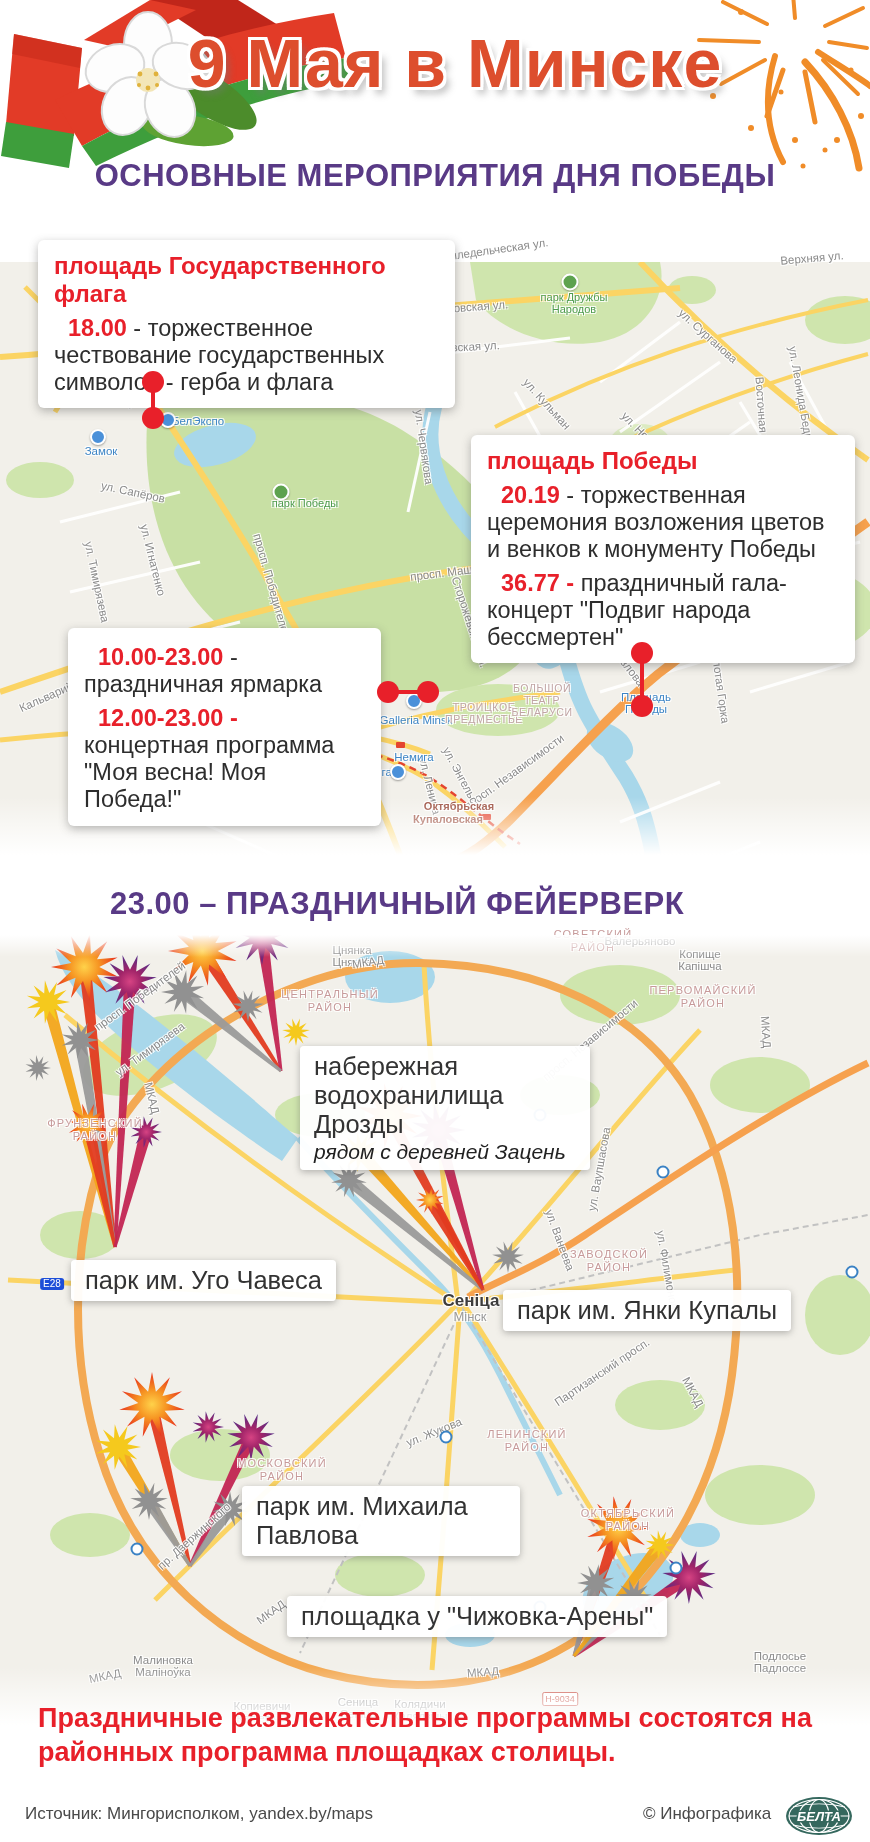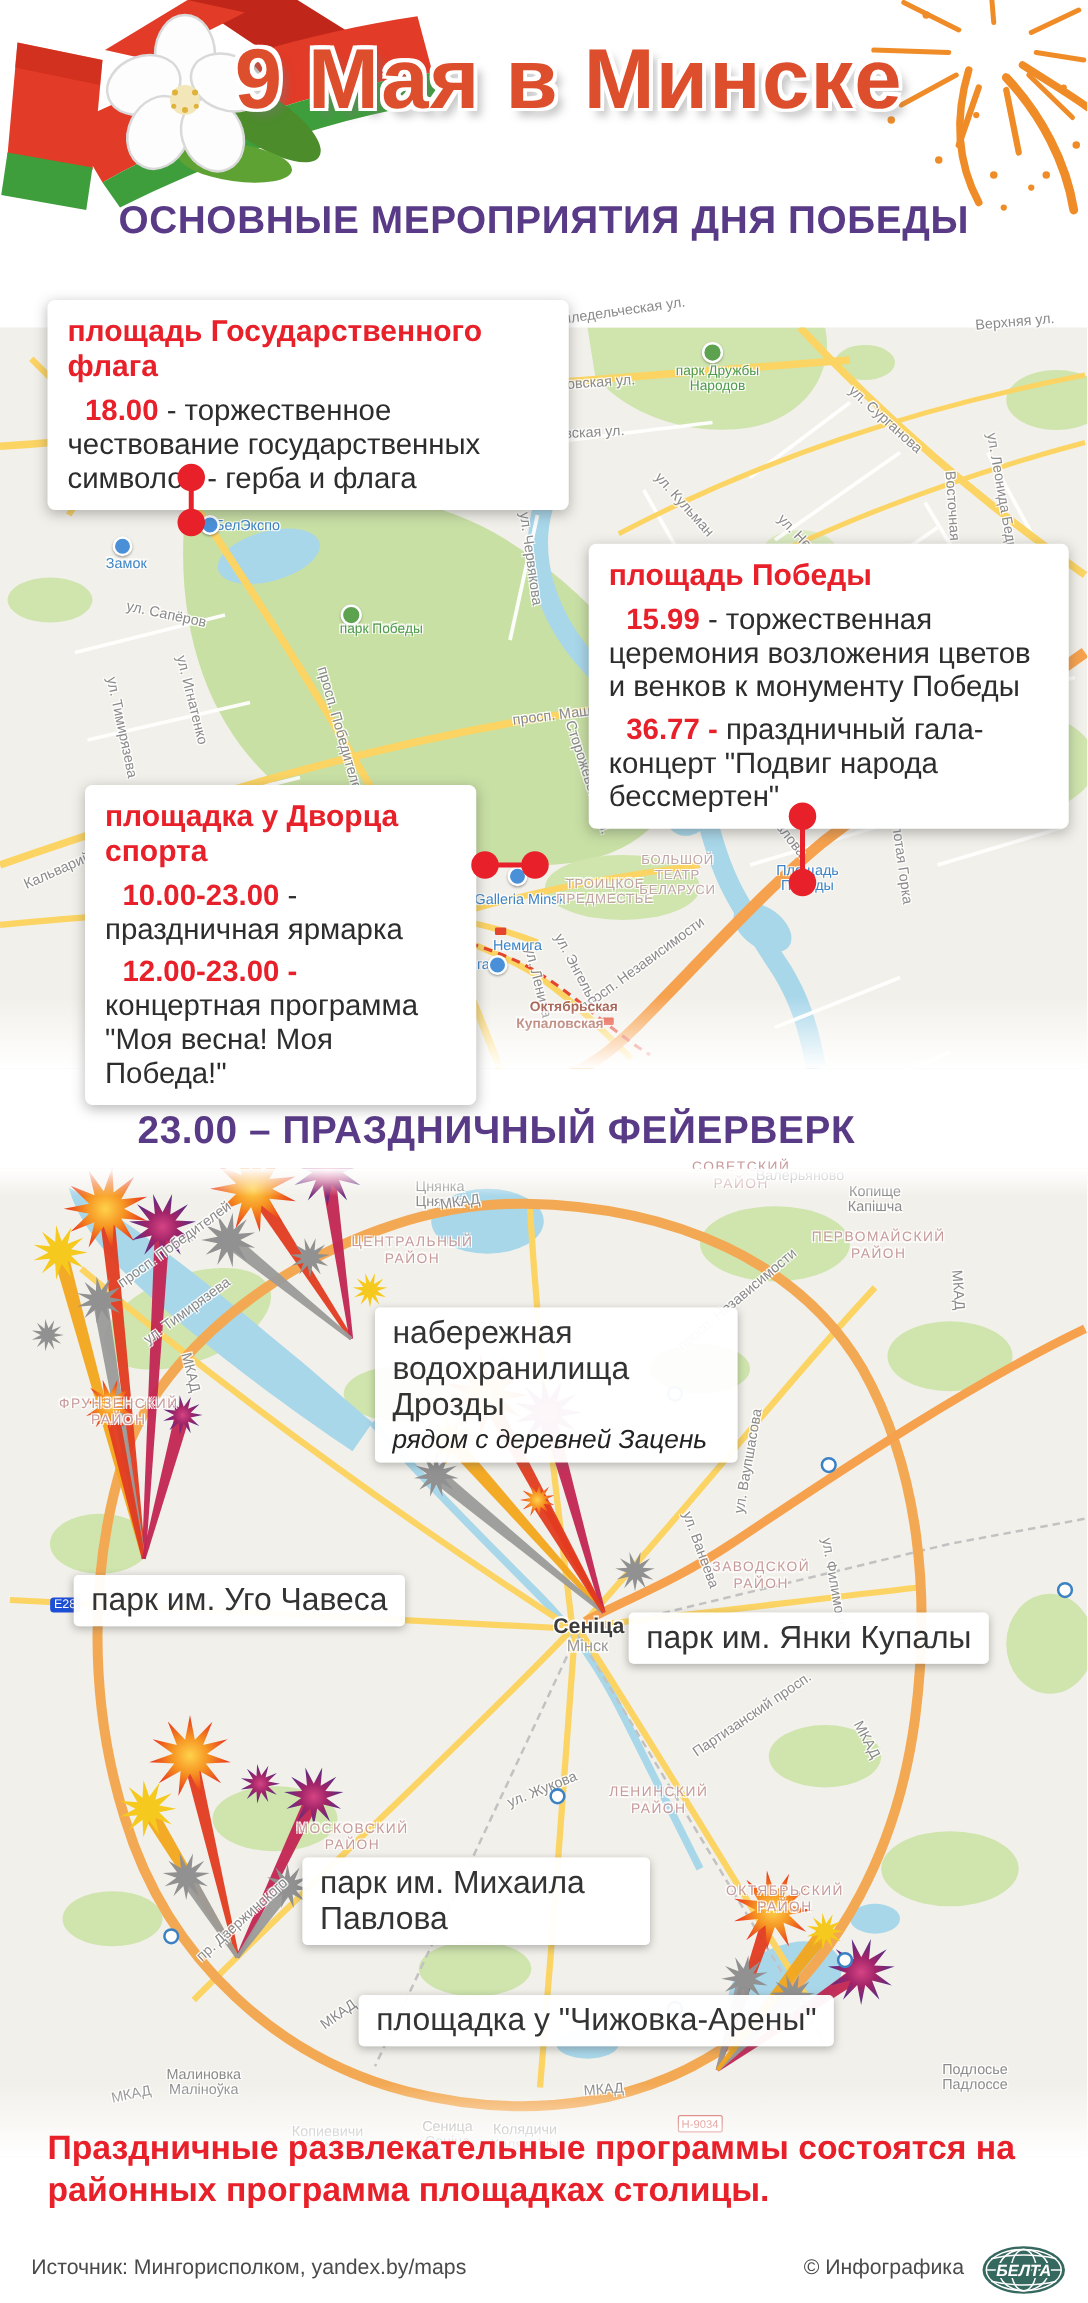--- a/index.html
+++ b/index.html
@@ -57,21 +57,21 @@
   
   .markers{position:absolute;left:0;top:0;z-index:7;pointer-events:none;}
 
   
   .loc{position:absolute;z-index:5;background:rgba(255,255,255,.96);border-radius:4px;
        box-shadow:0 2px 7px rgba(80,80,80,.4);padding:6px 14px;box-sizing:border-box;
        font-size:25.5px;color:#333;line-height:29px;}
   .loc.nw{white-space:nowrap;}
   .loc .note{display:block;font-style:italic;font-size:21px;line-height:24px;margin-top:1px;color:#222;}
   .loc0{left:300px;top:1046px;width:290px;}
-  .loc1{left:59px;top:1260px;}
+  .loc1{left:71px;top:1260px;}
   .loc2{left:503px;top:1290px;}
   .loc3{left:242px;top:1486px;width:278px;}
   .loc4{left:287px;top:1596px;}
 
   
   .closing{position:absolute;left:38px;top:1701px;width:802px;margin:0;z-index:8;
     font-size:27px;font-weight:bold;color:#e8202a;line-height:34px;}
   .footer-src{position:absolute;left:25px;top:1804px;font-size:17px;color:#4a4a4a;z-index:8;}
   .footer-credit{position:absolute;left:643px;top:1804px;font-size:17px;color:#4a4a4a;z-index:8;}
   .belta{position:absolute;left:785px;top:1796px;z-index:8;}
@@ -269,25 +269,24 @@
       </div>
     <div class="fade b"></div>
   </div>
 
   <div class="co co1">
       <div class="co-title">площадь Государственного флага</div>
       <p class="co-item"><b class="co-time">18.00</b> - торжественное чествование государственных символов - герба и флага</p>
     </div>
   <div class="co co2">
       <div class="co-title">площадь Победы</div>
-      <p class="co-item"><b class="co-time">15.99</b> - торжественная церемония возложения цветов и венков к монументу Победы</p>
+      <p class="co-item"><b class="co-time">20.19</b> - торжественная церемония возложения цветов и венков к монументу Победы</p>
       <p class="co-item"><b class="co-time">36.77 -</b> праздничный гала-концерт "Подвиг народа бессмертен"</p>
     </div>
   <div class="co co3">
-      <div class="co-title">площадка у Дворца спорта</div>
       <p class="co-item"><b class="co-time">10.00-23.00</b> - праздничная ярмарка</p>
       <p class="co-item"><b class="co-time">12.00-23.00 -</b> концертная программа "Моя весна! Моя Победа!"</p>
     </div>
 
   <svg class="markers" width="870" height="1842" viewBox="0 0 870 1842">
     <g stroke="#e8202a" fill="#e8202a">
       <line x1="153" y1="382" x2="153" y2="418" stroke-width="4"></line>
       <circle cx="153" cy="382" r="11" stroke="none"></circle>
         <circle cx="153" cy="418" r="11" stroke="none"></circle>
     </g>

